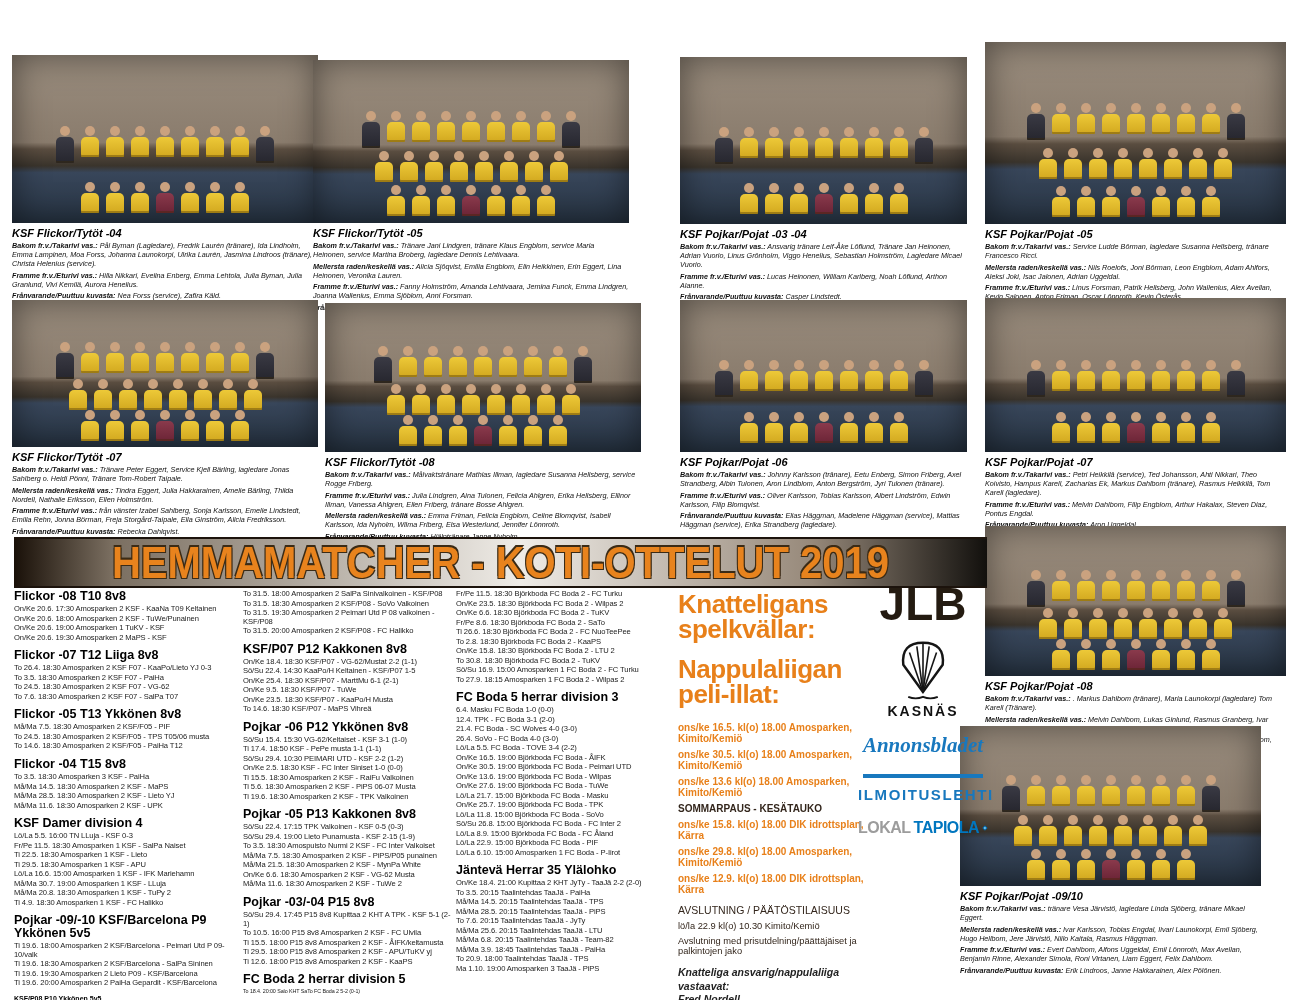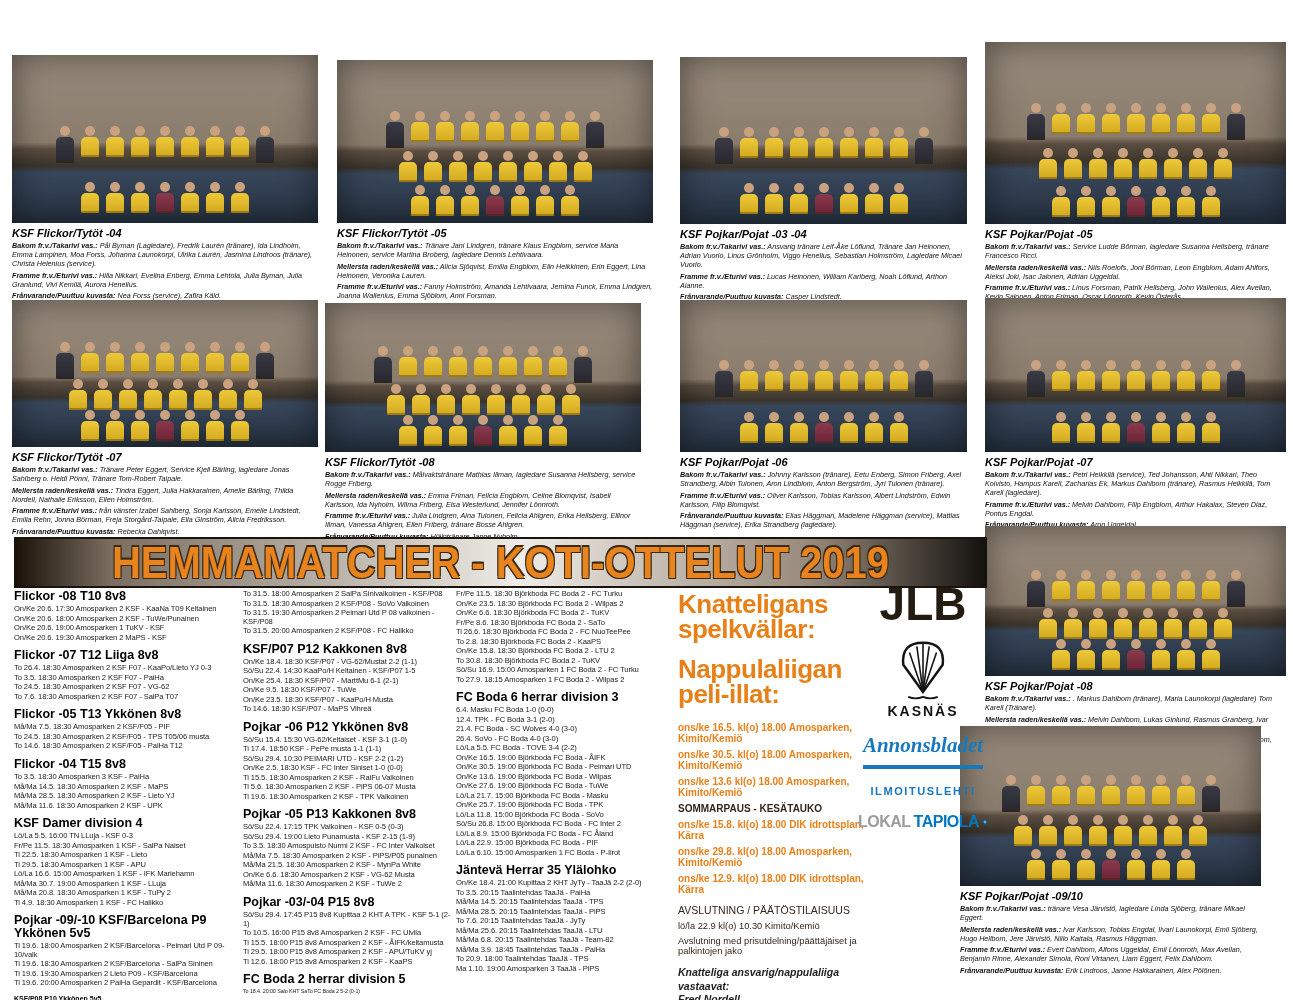--- a/index.html
+++ b/index.html
@@ -16,21 +16,21 @@
   .ph{width:10px;height:10px;border-radius:50%;background:#caa27f;}
   .pb{width:18px;height:20px;border-radius:5px 5px 1px 1px;margin-top:1px;
       background:linear-gradient(#edc938,#d2a81f);box-shadow:inset 0 -2px 0 rgba(60,40,0,.35);}
   .coach .pb{background:linear-gradient(#3a3a44,#26262e);height:26px;}
   .keeper .pb{background:linear-gradient(#8a3a4c,#6b2436);}
   .cap-title{font-size:11px;font-weight:bold;font-style:italic;margin:4px 0 2px;color:#000;}
   .cap-line{font-size:7.2px;font-style:italic;line-height:1.25;margin-bottom:2.5px;color:#111;}
   .cap-line b{font-weight:bold;}
 
   .pos1{left:12px;top:55px;width:306px}   .pos1 .photo{height:168px}
-  .pos2{left:337px;top:60px;width:316px}  .pos2 .photo{height:163px}
+  .pos2{left:313px;top:60px;width:316px}  .pos2 .photo{height:163px}
   .pos3{left:680px;top:57px;width:287px}  .pos3 .photo{height:167px}
   .pos4{left:985px;top:42px;width:301px}  .pos4 .photo{height:182px}
   .pos5{left:12px;top:300px;width:306px}  .pos5 .photo{height:147px}
   .pos6{left:325px;top:303px;width:316px} .pos6 .photo{height:149px}
   .pos7{left:680px;top:300px;width:287px} .pos7 .photo{height:152px}
   .pos8{left:985px;top:298px;width:301px} .pos8 .photo{height:154px}
   .pos9{left:985px;top:526px;width:301px} .pos9 .photo{height:150px}
   .pos10{left:960px;top:726px;width:301px}.pos10 .photo{height:160px}
 
   
@@ -63,22 +63,22 @@
 
   
   .sponsors{position:absolute;left:858px;top:536px;width:130px;text-align:center;}
   .aktia{color:#3f9e3c;font-size:43px;font-weight:bold;letter-spacing:-1px;line-height:1;}
   .jlb{color:#241b11;font-size:46px;font-weight:bold;line-height:1;margin-top:2px;}
   .kasnas{margin-top:12px;}
   .kasnas svg{width:64px;height:64px;display:block;margin:0 auto;}
   .kasnas-label{font-size:14px;font-weight:bold;letter-spacing:2px;color:#111;}
   .annons{margin-top:16px;}
   .annons-word{font-family:"Liberation Serif",serif;font-style:italic;font-weight:bold;font-size:21px;
-    color:#1878be;border-bottom:4px solid #1878be;display:inline-block;padding-bottom:9px;line-height:1;}
-  .ilmoitus{font-size:11px;font-weight:bold;letter-spacing:1.6px;color:#1878be;margin-top:16px;}
+    color:#1878be;border-bottom:4px solid #1878be;display:inline-block;padding-bottom:18px;line-height:1;}
+  .ilmoitus{font-size:15px;font-weight:bold;letter-spacing:1.6px;color:#1878be;margin-top:8px;}
   .lt{margin-top:16px;display:flex;align-items:center;justify-content:center;gap:3px;}
   .lt-lokal{color:#9c9c9c;font-size:16px;font-weight:bold;letter-spacing:-0.5px;}
   .lt-tapiola{color:#0076bf;font-size:16px;font-weight:bold;letter-spacing:-0.5px;}
   .lt svg{width:18px;height:18px;}
 </style>
 </head>
 <body>
 
 <div id="page">
 
@@ -667,22 +667,22 @@
               <div class="pb"></div>
             </div>
             <div class="pl">
               <div class="ph"></div>
               <div class="pb"></div>
             </div>
           </div>
         </div>
         <div class="cap-title">KSF Flickor/Tytöt -08</div>
         <div class="cap-line"><b>Bakom fr.v./Takarivi vas.:</b> Målvaktstränare Mathias Illman, lagledare Susanna Hellsberg, service Rogge Friberg.</div>
+        <div class="cap-line"><b>Framme fr.v./Eturivi vas.:</b> Julia Lindgren, Aina Tulonen, Felicia Ahlgren, Erika Hellsberg, Ellinor Illman, Vanessa Ahlgren, Ellen Friberg, tränare Bosse Ahlgren.</div>
         <div class="cap-line"><b>Mellersta raden/keskellä vas.:</b> Emma Friman, Felicia Engblom, Celine Blomqvist, Isabell Karlsson, Ida Nyholm, Wilma Friberg, Elsa Westerlund, Jennifer Lönnroth.</div>
-        <div class="cap-line"><b>Framme fr.v./Eturivi vas.:</b> Julia Lindgren, Aina Tulonen, Felicia Ahlgren, Erika Hellsberg, Ellinor Illman, Vanessa Ahlgren, Ellen Friberg, tränare Bosse Ahlgren.</div>
         <div class="cap-line"><b>Frånvarande/Puuttuu kuvasta:</b> Hjälptränare Janne Nyholm.</div>
       </div>
       <div class="team pos7">
         <div class="photo">
           <div class="prow" style="bottom: 36%;">
             <div class="pl coach">
               <div class="ph"></div>
               <div class="pb"></div>
             </div>
             <div class="pl">
@@ -1135,21 +1135,21 @@
         <p>Fr/Pe 11.5. 18:30 Björkboda FC Boda 2 - FC Turku</p>
         <p>On/Ke 23.5. 18:30 Björkboda FC Boda 2 - Wilpas 2</p>
         <p>On/Ke 6.6. 18:30 Björkboda FC Boda 2 - TuKV</p>
         <p>Fr/Pe 8.6. 18:30 Björkboda FC Boda 2 - SaTo</p>
         <p>Ti 26.6. 18:30 Björkboda FC Boda 2 - FC NuoTeePee</p>
         <p>To 2.8. 18:30 Björkboda FC Boda 2 - KaaPS</p>
         <p>On/Ke 15.8. 18:30 Björkboda FC Boda 2 - LTU 2</p>
         <p>To 30.8. 18:30 Björkboda FC Boda 2 - TuKV</p>
         <p>Sö/Su 16.9. 15:00  Amosparken 1 FC Boda 2 - FC Turku</p>
         <p>To 27.9. 18:15  Amosparken 1 FC Boda 2 - Wilpas 2</p>
-        <h3>FC Boda 6 herrar division 3</h3>
+        <h3>FC Boda 5 herrar division 3</h3>
         <p>6.4. Masku FC Boda 1-0 (0-0)</p>
         <p>12.4. TPK - FC Boda 3-1 (2-0)</p>
         <p>21.4. FC Boda - SC Wolves 4-0 (3-0)</p>
         <p>26.4. SoVo - FC Boda 4-0 (3-0)</p>
         <p>Lö/La 5.5. FC Boda - TOVE 3-4 (2-2)</p>
         <p>On/Ke 16.5. 19:00 Björkboda FC Boda - ÅIFK</p>
         <p>On/Ke 30.5. 19:00 Björkboda FC Boda - Peimari UTD</p>
         <p>On/Ke 13.6. 19:00 Björkboda FC Boda - Wilpas</p>
         <p>On/Ke 27.6. 19:00 Björkboda FC Boda - TuWe</p>
         <p>Lö/La 21.7. 15:00 Björkboda FC Boda - Masku</p>

